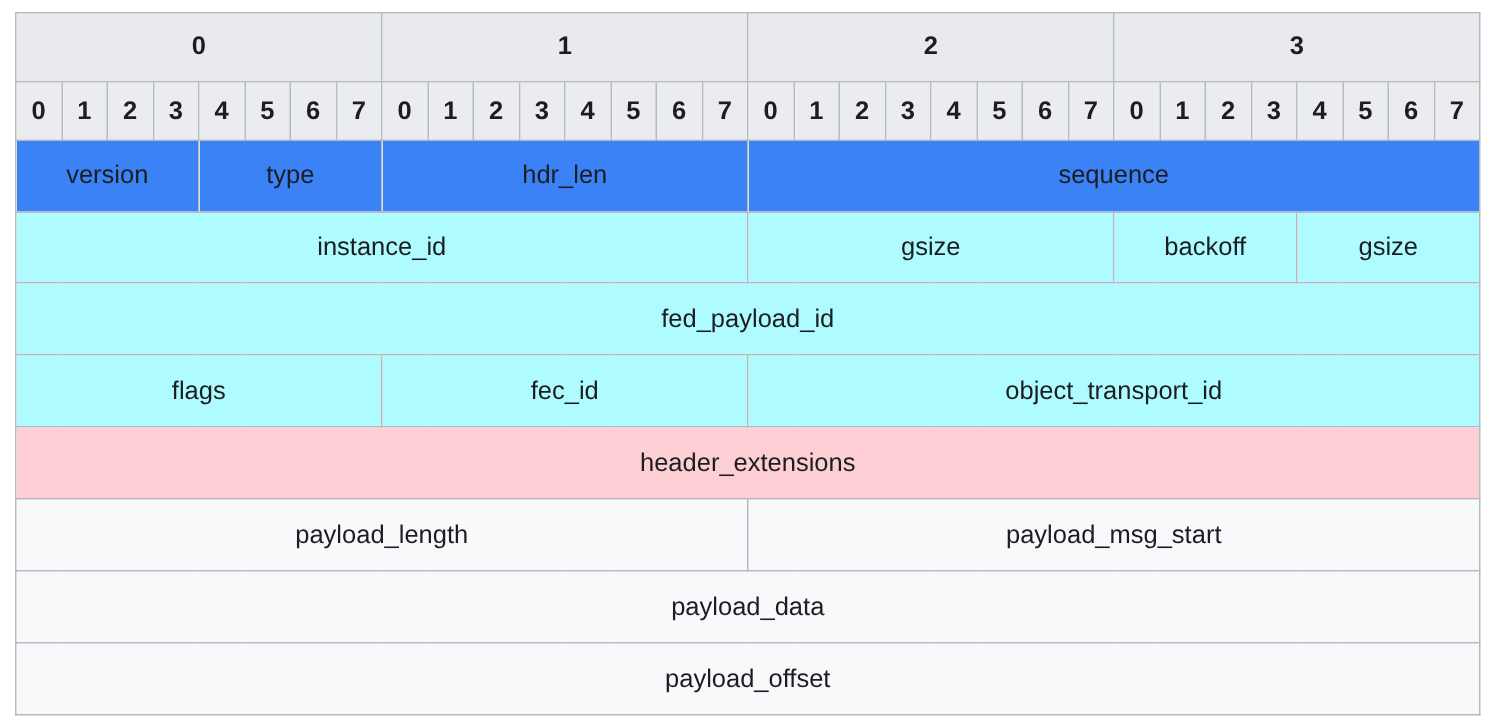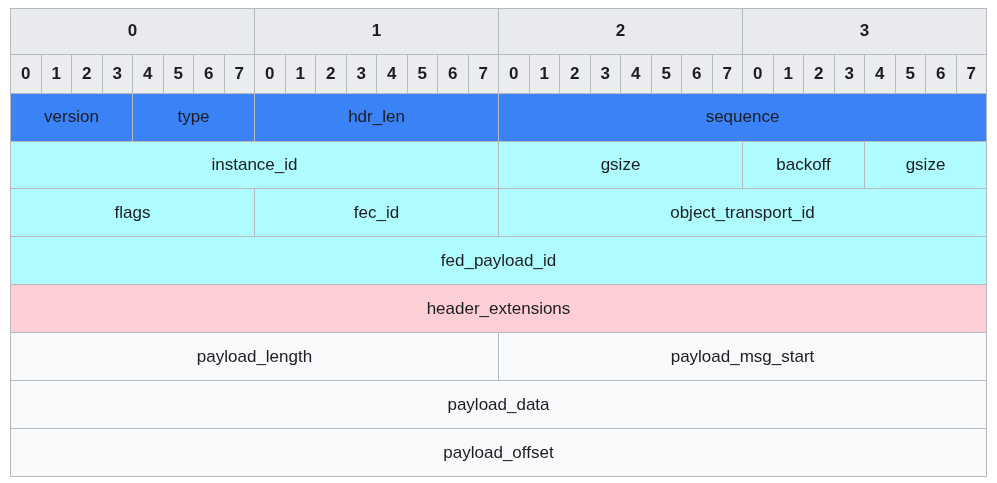--- a/index.html
+++ b/index.html
@@ -147,26 +147,26 @@
           <td class="field c-dark" colspan="8">hdr_len</td>
           <td class="field c-dark" colspan="16">sequence</td>
         </tr>
         <tr>
           <td class="field c-light" colspan="16">instance_id</td>
           <td class="field c-light" colspan="8">gsize</td>
           <td class="field c-light" colspan="4">backoff</td>
           <td class="field c-light" colspan="4">gsize</td>
         </tr>
         <tr>
+          <td class="field c-light" colspan="32">fed_payload_id</td>
+        </tr>
+        <tr>
           <td class="field c-light" colspan="8">flags</td>
           <td class="field c-light" colspan="8">fec_id</td>
           <td class="field c-light" colspan="16">object_transport_id</td>
-        </tr>
-        <tr>
-          <td class="field c-light" colspan="32">fed_payload_id</td>
         </tr>
         <tr>
           <td class="field c-pink" colspan="32">header_extensions</td>
         </tr>
         <tr>
           <td class="field c-plain" colspan="16">payload_length</td>
           <td class="field c-plain" colspan="16">payload_msg_start</td>
         </tr>
         <tr>
           <td class="field c-plain" colspan="32">payload_data</td>

